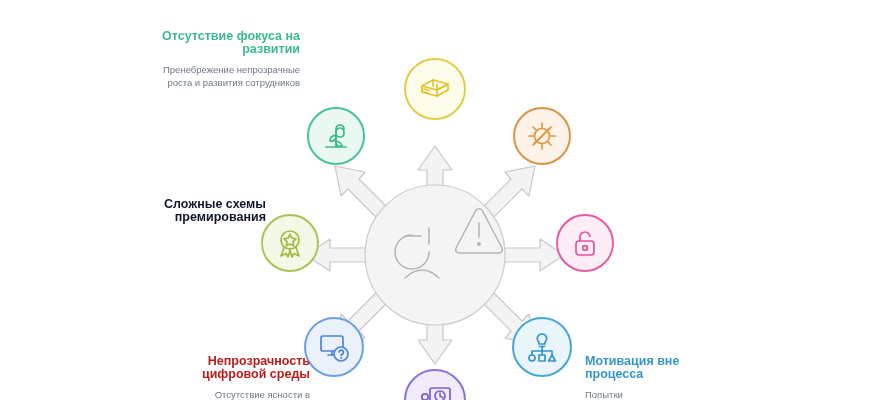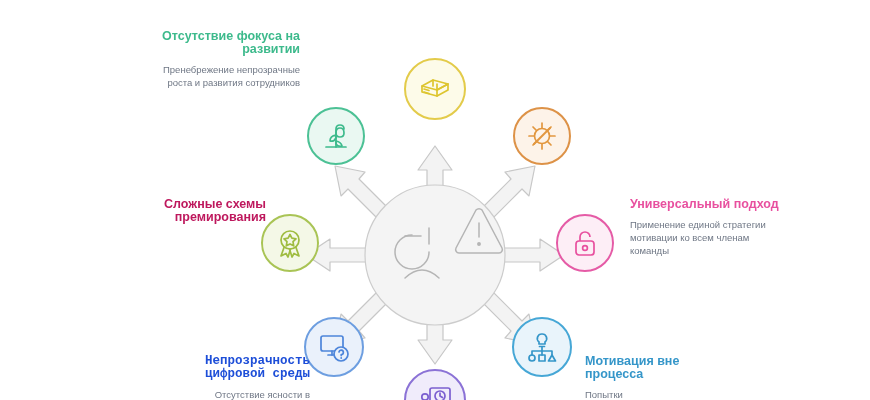--- a/index.html
+++ b/index.html
@@ -178,30 +178,26 @@
 
   <div class="block ta-r" id="blk-tl">
     <div class="title" style="color:#3dba8c;">Отсутствие фокуса на развитии</div>
     <div class="body">Пренебрежение непрозрачные роста и развития сотрудников</div>
   </div>
 
   <div class="block ta-l" id="blk-tr">
   </div>
 
   <div class="block ta-r" id="blk-l">
-    <div class="title" style="color:#be185d;">Сложные схемы премирования</div>
-  </div>
-
-  <div class="block ta-l" id="blk-r">
-    <div class="title" style="color:#e8509f;">Универсальный подход</div>
-    <div class="body">Применение единой стратегии мотивации ко всем членам команды</div>
-  </div>
+    <div class="title" style="color:#0f172a;">Сложные схемы премирования</div>
+  </div>
+
 
   <div class="block ta-r" id="blk-bl">
-    <div class="title" style="color:#1d4ed8;font-family:Liberation Mono, monospace;">Непрозрачность цифровой среды</div>
+    <div class="title" style="color:#b91c1c;">Непрозрачность цифровой среды</div>
     <div class="body">Отсутствие ясности в</div>
   </div>
 
   <div class="block ta-l" id="blk-br">
     <div class="title" style="color:#3596c9;">Мотивация вне процесса</div>
     <div class="body">Попытки</div>
   </div>
 
 </div>
 

